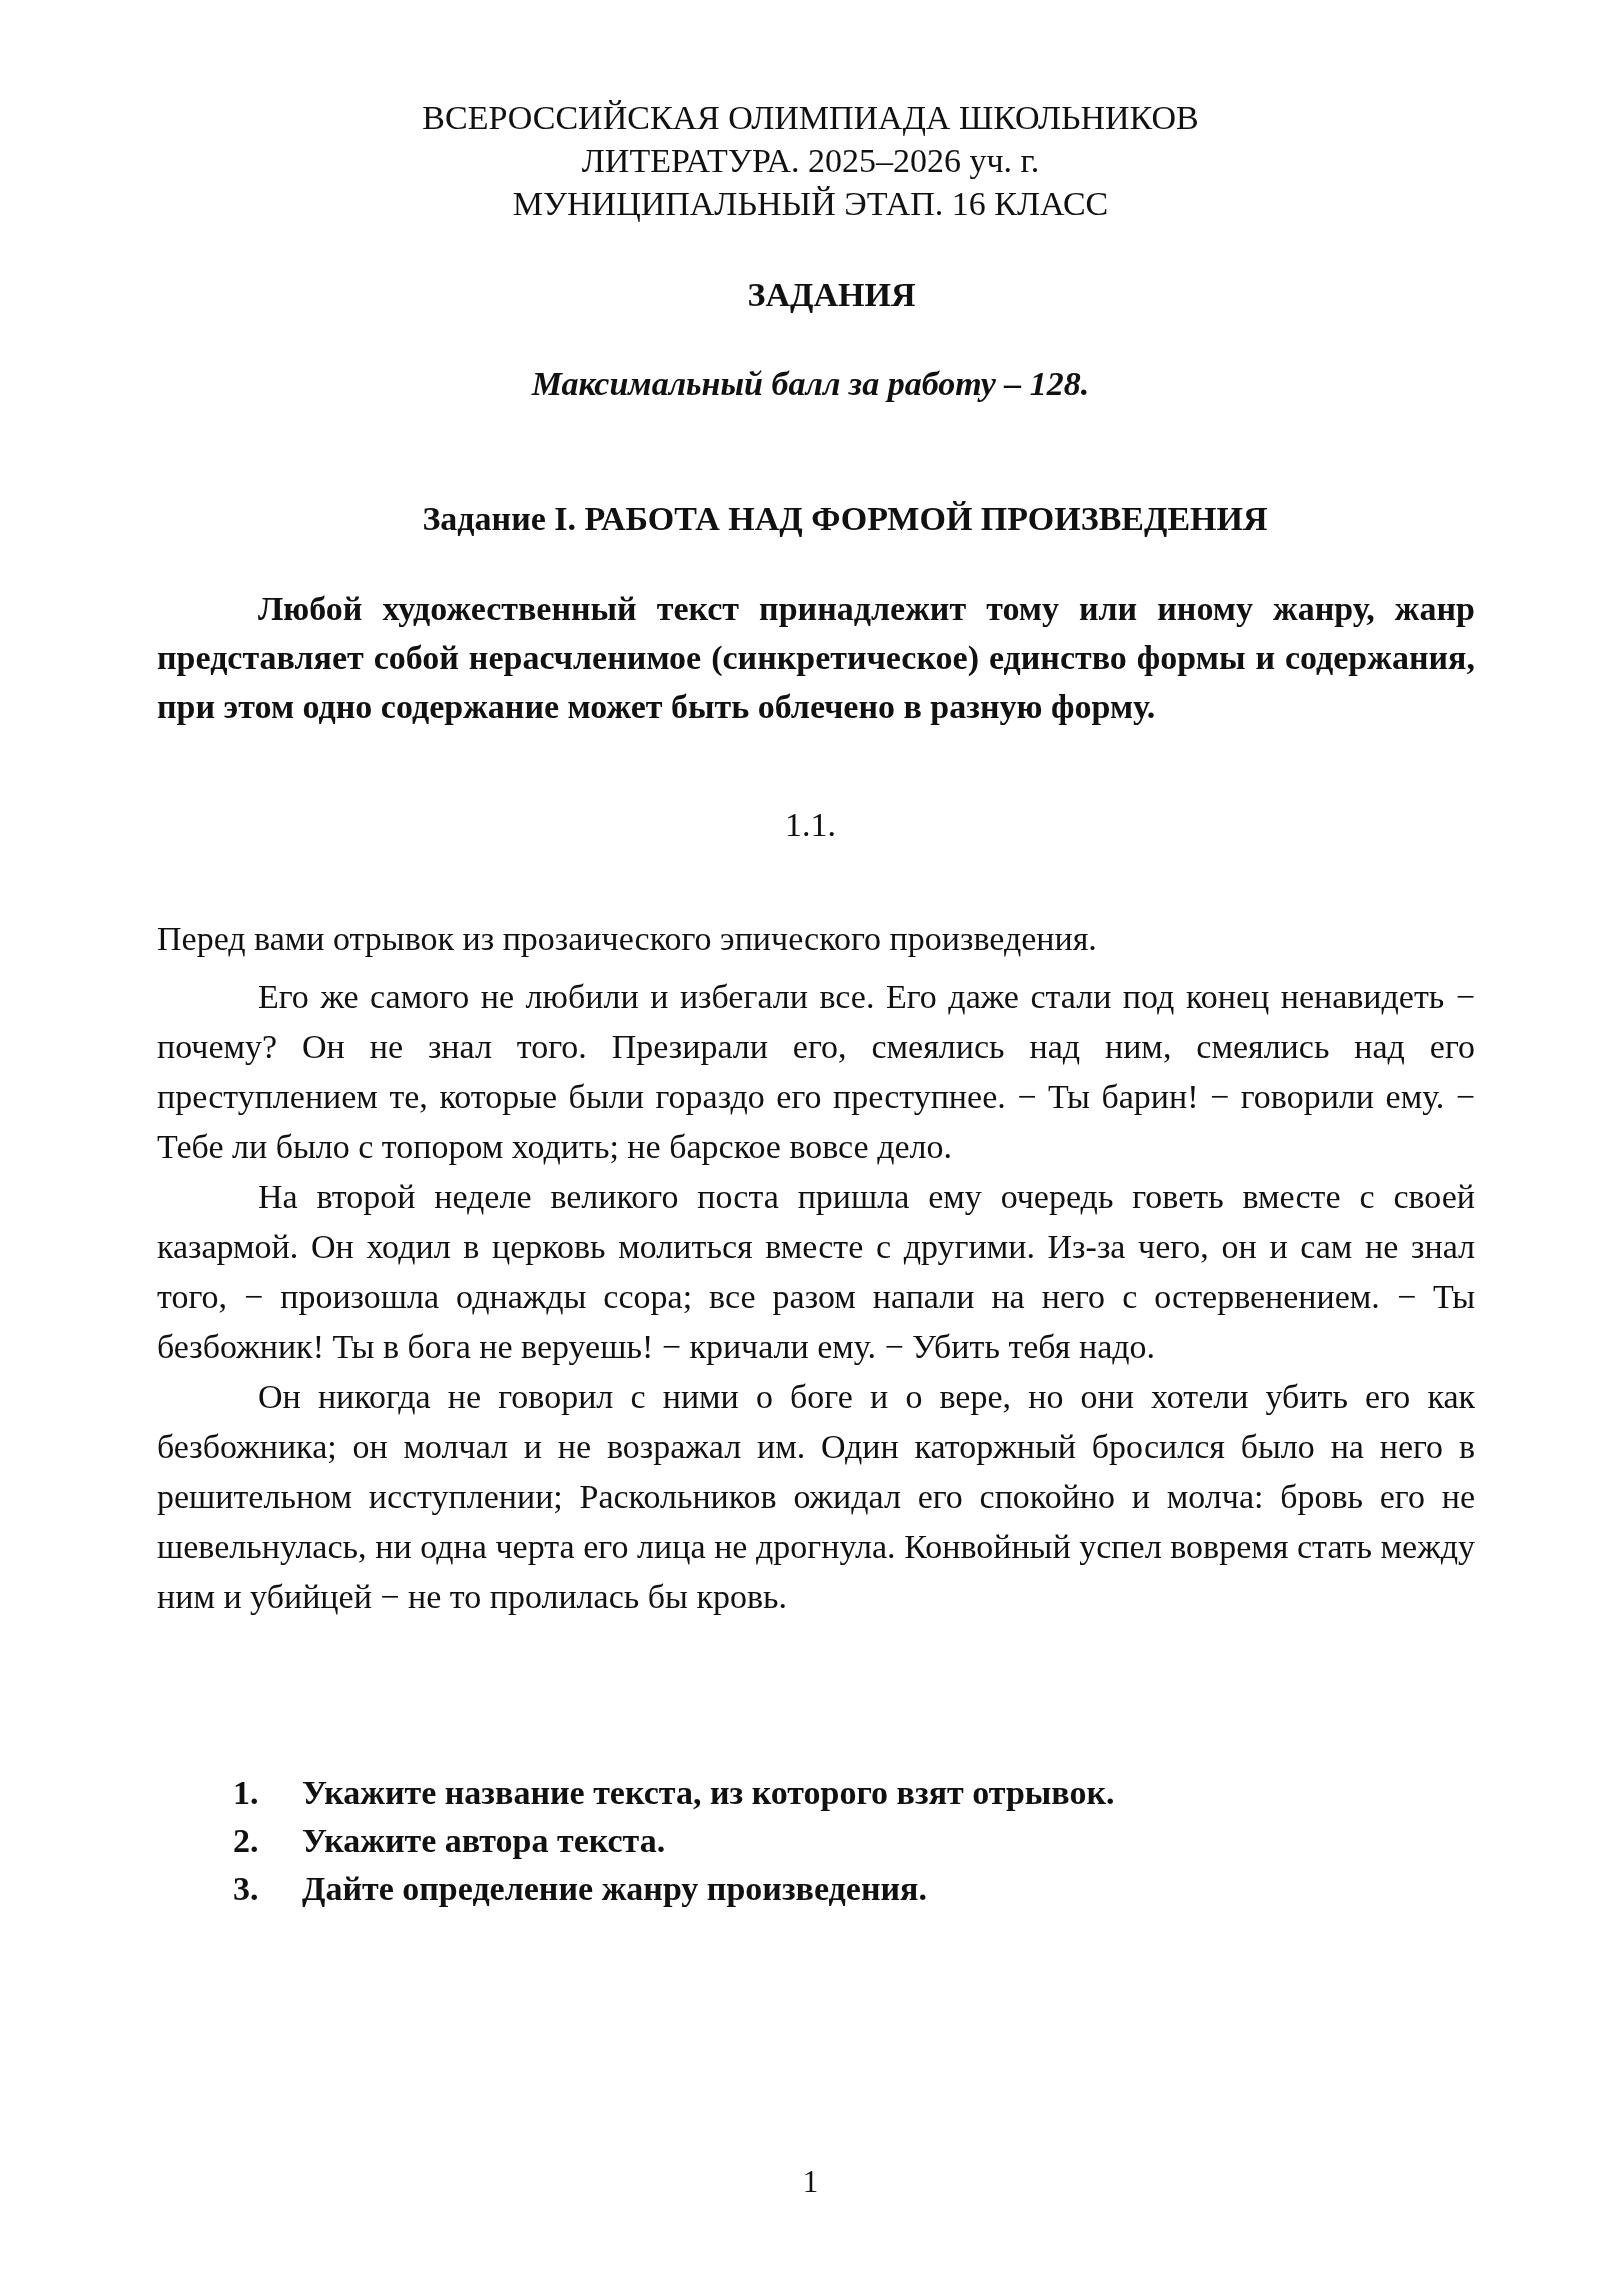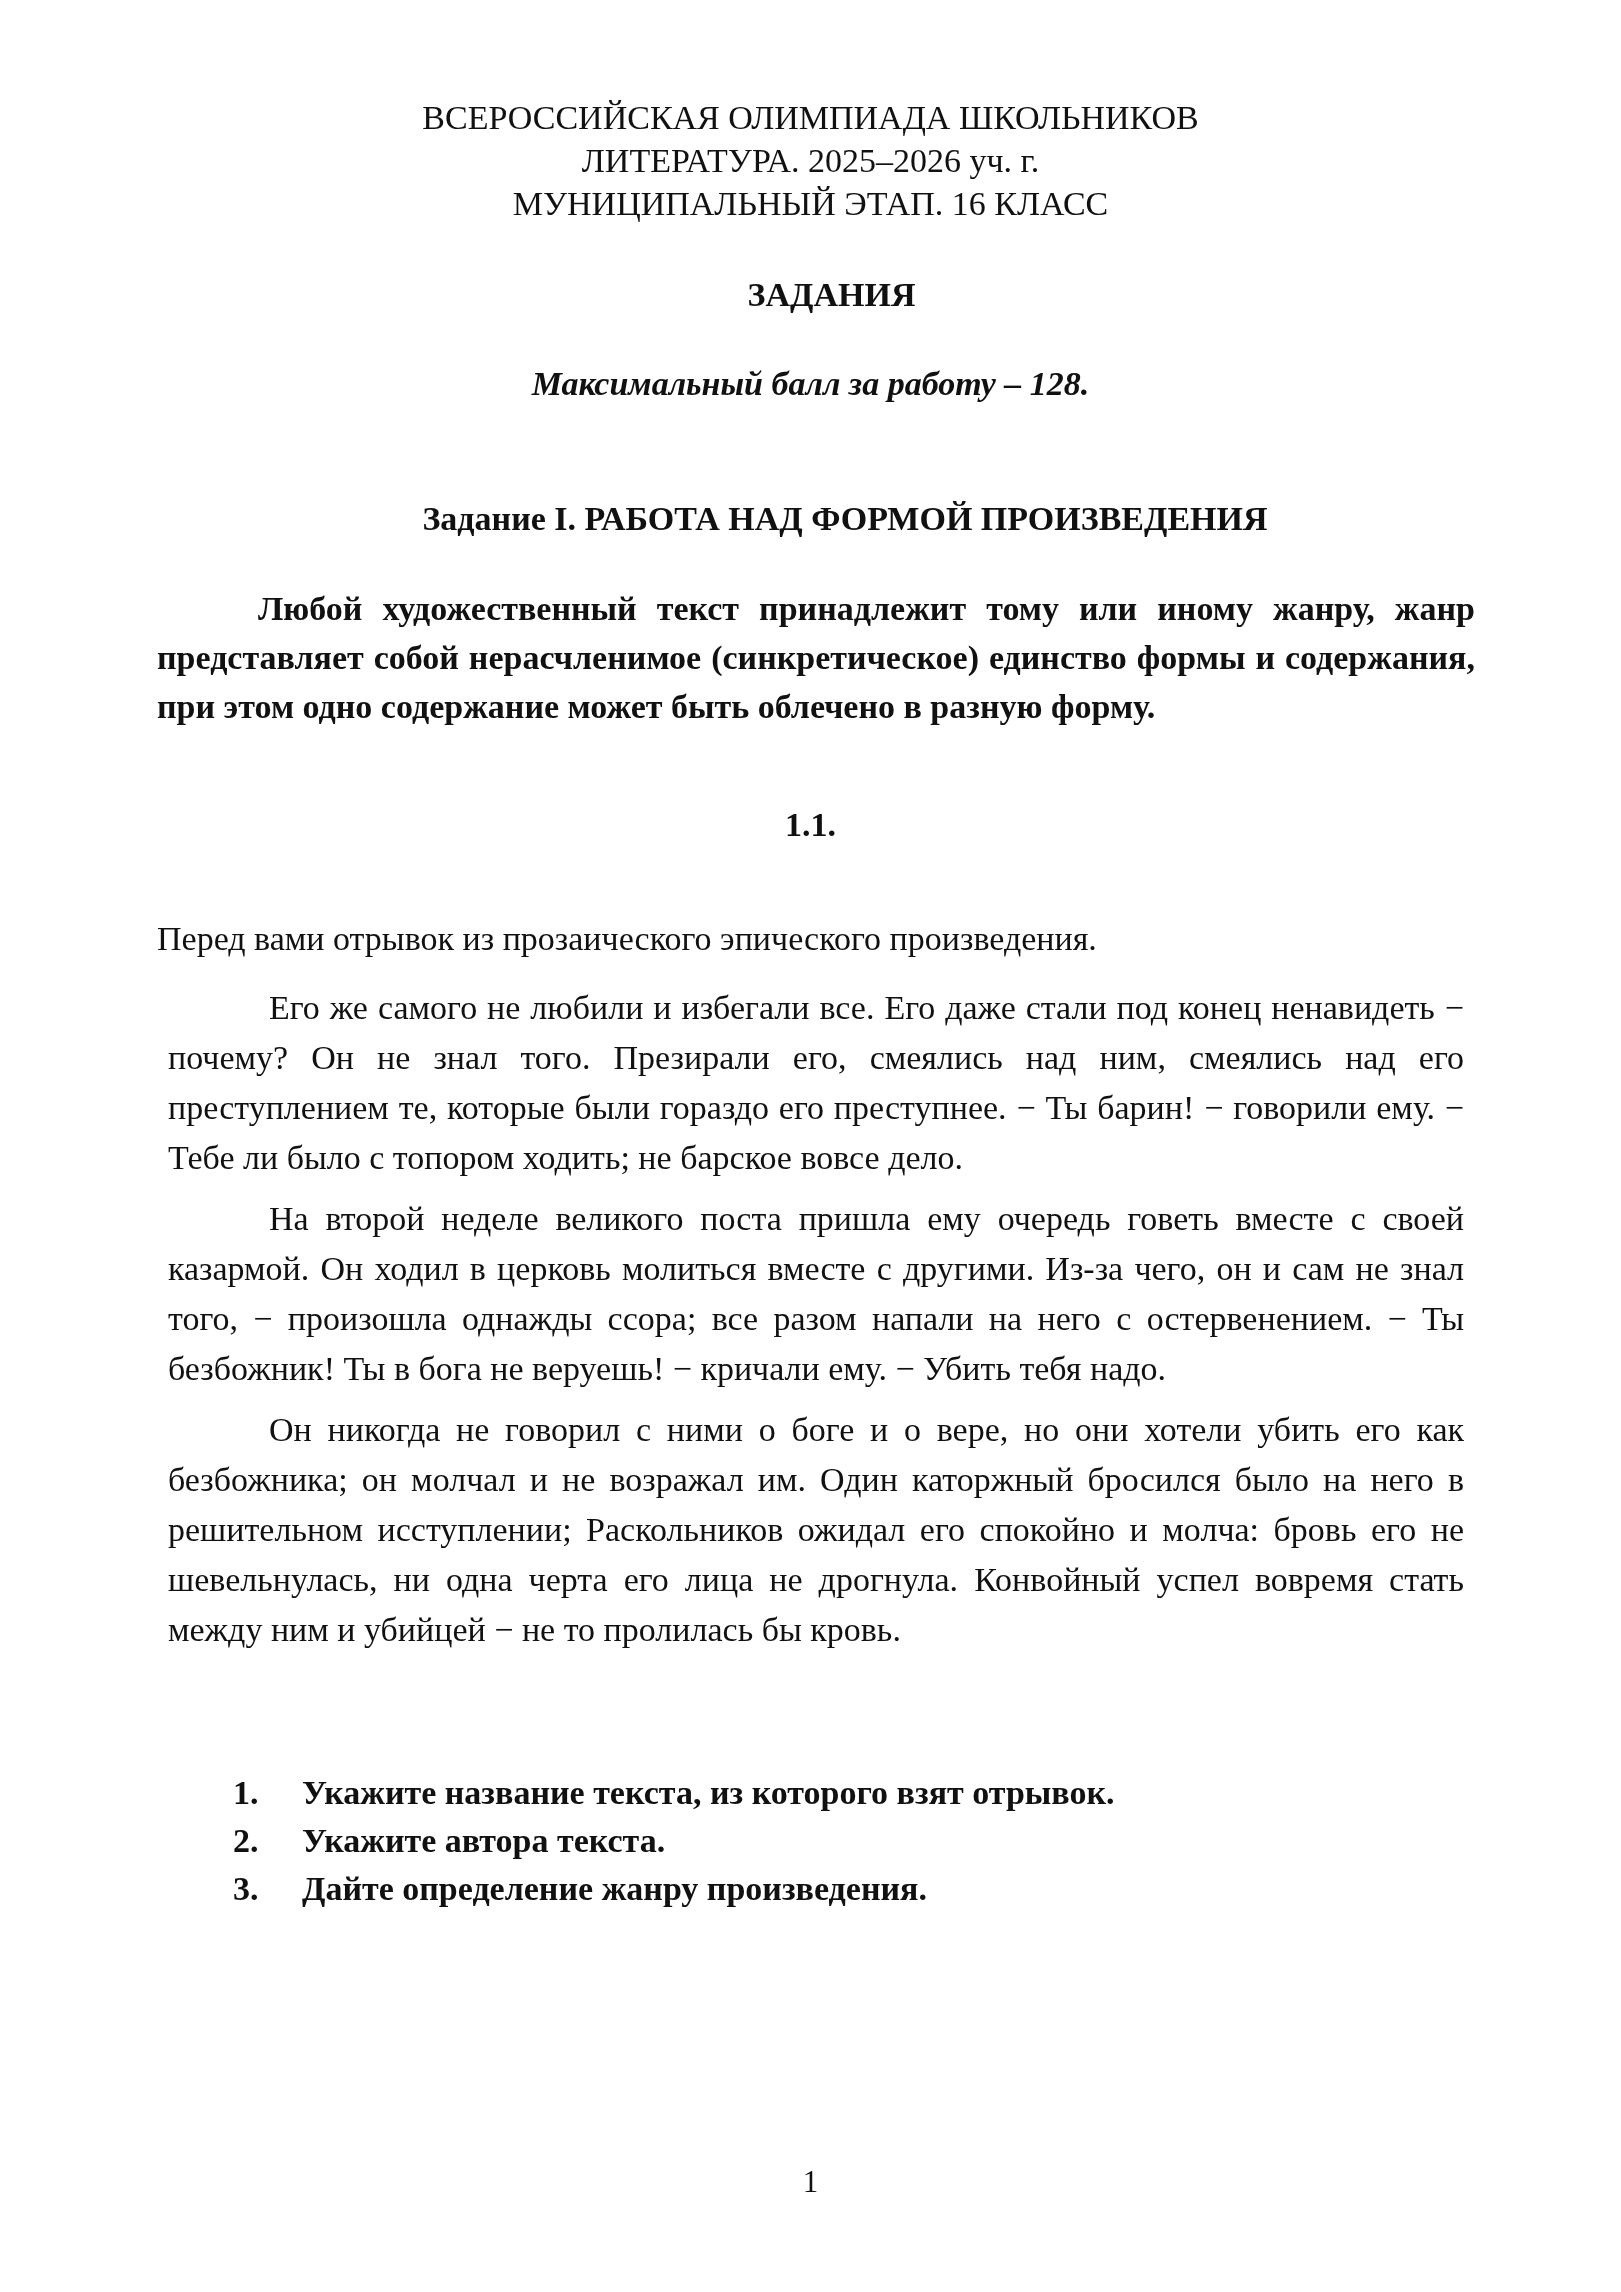--- a/index.html
+++ b/index.html
@@ -14,27 +14,27 @@
   .hdr1 { top: 98px; }
   .hdr2 { top: 141px; }
   .hdr3 { top: 184px; }
   .tasks-title { position: absolute; left: 0; width: 1621px; top: 276px; font-weight: bold; text-align: center; padding-left: 21px; }
   .max-score { position: absolute; left: 0; width: 1621px; top: 365px; font-weight: bold; font-style: italic; text-align: center; }
   .section-title { position: absolute; left: 0; width: 1621px; top: 500px; font-weight: bold; text-align: center; padding-left: 69px; box-sizing: border-box; }
   .intro {
     position: absolute; left: 157px; width: 1318px; top: 584px;
     font-weight: bold; text-align: justify; line-height: 49px; text-indent: 101px;
   }
-  .sub-number { position: absolute; left: 0; width: 1621px; top: 806px; font-weight: bold; text-align: center; }
+  .sub-number { position: absolute; left: 0; width: 1621px; top: 806px; font-weight: normal; text-align: center; }
   .lead { position: absolute; left: 157px; top: 920px; font-weight: normal; }
   .excerpt {
     position: absolute; left: 157px; width: 1318px; top: 972px;
     line-height: 50px; text-align: justify;
   }
-  .excerpt p { margin: 11px; text-indent: 101px; }
+  .excerpt p { margin: 0; text-indent: 101px; }
   .questions {
     position: absolute; left: 233px; top: 1769px; margin: 0; padding: 0;
     list-style: none; font-weight: bold; line-height: 48px;
   }
   .questions li { display: flex; }
   .questions .num { width: 69px; }
   .page-number { position: absolute; left: 0; width: 1621px; top: 2164px; text-align: center; font-size: 31px; }
 </style>
 </head>
 <body>

